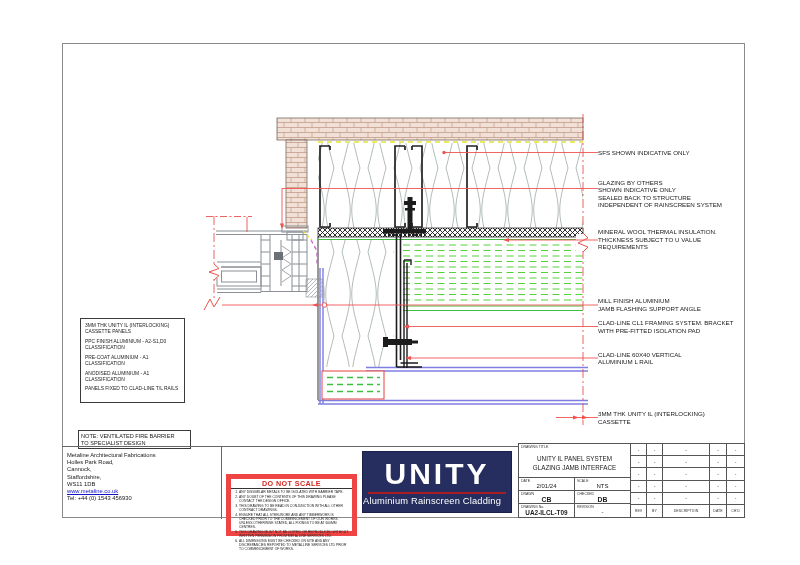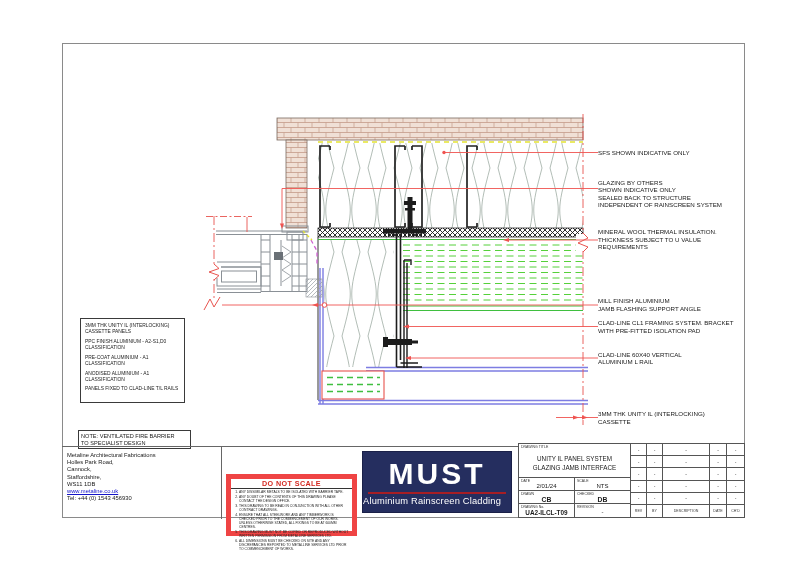--- a/index.html
+++ b/index.html
@@ -218,21 +218,21 @@
         <li>ANY DISSIMILAR METALS TO BE ISOLATED WITH BARRIER TAPE.</li>
         <li>ANY DOUBT OF THE CONTENTS OF THIS DRAWING PLEASE CONTACT THE DESIGN OFFICE.</li>
         <li>THIS DRAWING TO BE READ IN CONJUNCTION WITH ALL OTHER CONTRACT DRAWINGS.</li>
         <li>ENSURE THAT ALL STEELWORK AND ANY TIMBERWORK IS CHECKED PRIOR TO THE COMMENCEMENT OF OUR WORKS. UNLESS OTHERWISE STATED, ALL FIXINGS TO BE AT 600MM CENTRES.</li>
         <li>THIS DRAWING MUST NOT BE COPIED OR REPRODUCED WITHOUT WRITTEN PERMISSION FROM METALLINE SERVICES LTD.</li>
         <li>ALL DIMENSIONS MUST BE CHECKED ON SITE AND ANY DISCREPANCIES REPORTED TO METALLINE SERVICES LTD PRIOR TO COMMENCEMENT OF WORKS.</li>
       </ol>
   </div>
 
   <div class="abs logo">
-    <div class="unity-word">MUST</div>
+    <div class="unity-word">UNITY</div>
     <div class="logo-line"></div>
     <div class="tagline">Aluminium Rainscreen Cladding</div>
   </div>
 </div>
 
 <div class="abs tb">
   <div class="cell" style="left:0;top:0;width:112px;height:34px;">
     <div class="tb-label">DRAWING TITLE</div>
     <div class="title-lines">
       <div>UNITY IL PANEL SYSTEM</div>

